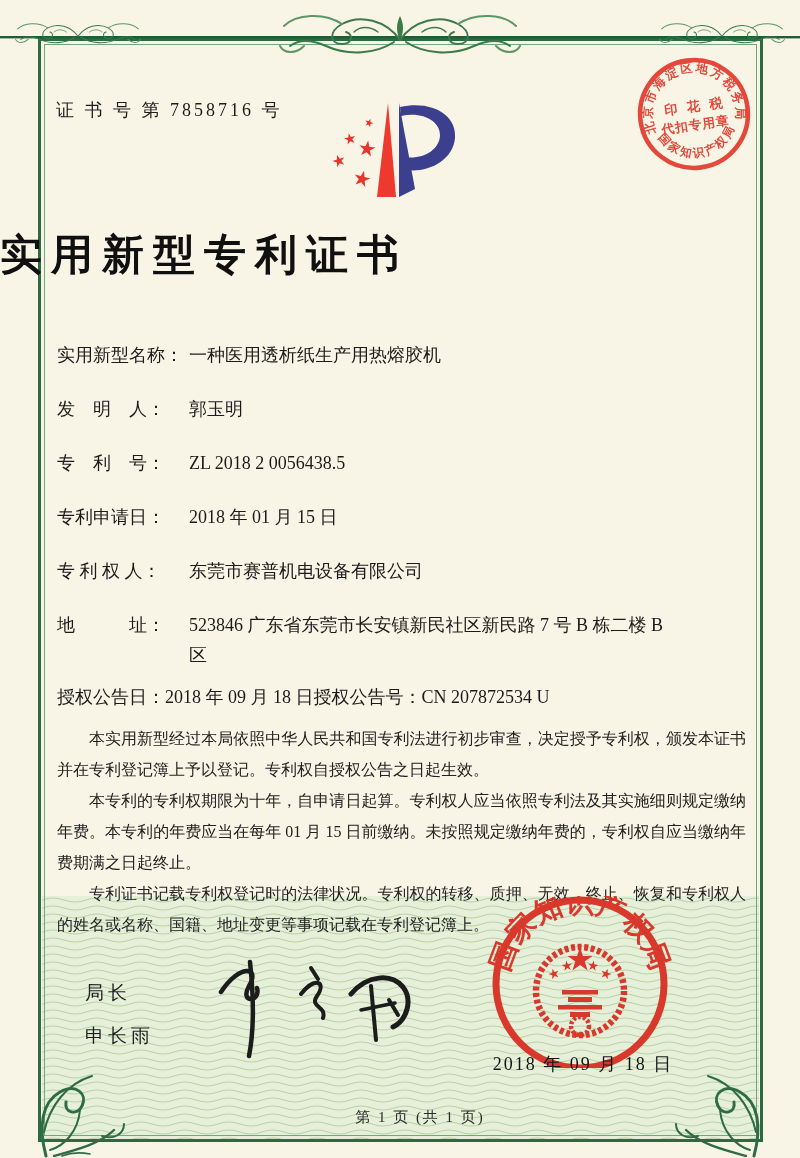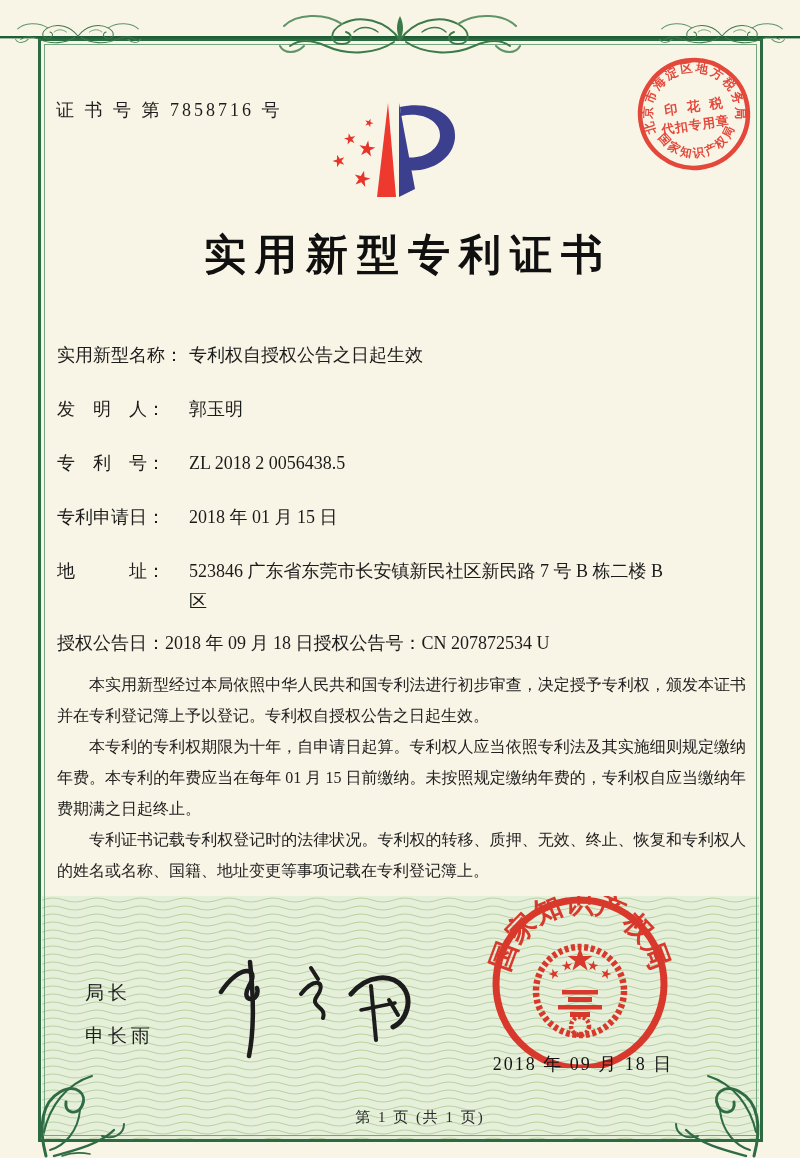--- a/index.html
+++ b/index.html
@@ -25,22 +25,22 @@
   .band svg { display:block; width:100%; height:100%; }
   
   .ornament { position:absolute; z-index:3; pointer-events:none; }
   
   .cert-no {
     position:absolute; left:56px; top:98px; z-index:4;
     font-size:18px; letter-spacing:3px; color:#1d1d1d;
   }
   .logo { position:absolute; left:312px; top:100px; width:176px; height:118px; z-index:4; }
   .title {
-    position:absolute; left:16px; right:0; top:227px; z-index:4;
-    text-align:center; font-size:42px; font-weight:700;
+    position:absolute; left:0; right:0; top:227px; z-index:4;
+    text-align:left; font-size:42px; font-weight:700;
     letter-spacing:9px; color:#101010;
   }
   
   .tax-stamp { position:absolute; left:634px; top:54px; width:120px; height:120px; z-index:5; transform:rotate(-8deg); opacity:.93; }
   .red-seal  { position:absolute; left:482px; top:896px; width:196px; height:172px; z-index:5; opacity:.95; }
   .seal-date { position:absolute; left:478px; top:1052px; width:210px; z-index:5;
                text-align:center; font-size:18px; letter-spacing:2px; color:#151515; }
   .arc-big { font-weight:700; fill:#d93023; font-size:28px; letter-spacing:1px; }
   .arc-sm-top { font-weight:700; fill:#e23b2e; font-size:12px; letter-spacing:2.2px; }
   .arc-sm-bot { font-weight:700; fill:#e23b2e; font-size:11.5px; letter-spacing:2px; }
@@ -160,33 +160,37 @@
     <text class="arc-sm-bot"><textPath href="#stampBot" startOffset="50%" text-anchor="middle">国家知识产权局</textPath></text>
     <text class="stamp-c1" x="61" y="56" text-anchor="middle">印 花 税</text>
     <text class="stamp-c2" x="59" y="74" text-anchor="middle">代扣专用章</text>
   </svg>
 
   <div class="title">实用新型专利证书</div>
 
   <div class="content">
     <div class="field-row">
       <span class="field-label">实用新型名称：</span>
-      <span class="field-value">专利权自授权公告之日起生效</span>
+      <span class="field-value">一种医用透析纸生产用热熔胶机</span>
     </div>
     <div class="field-row">
       <span class="field-label">发　明　人：</span>
       <span class="field-value">郭玉明</span>
     </div>
     <div class="field-row">
       <span class="field-label">专　利　号：</span>
       <span class="field-value">ZL 2018 2 0056438.5</span>
     </div>
     <div class="field-row">
       <span class="field-label">专利申请日：</span>
       <span class="field-value">2018 年 01 月 15 日</span>
+    </div>
+    <div class="field-row">
+      <span class="field-label">专 利 权 人：</span>
+      <span class="field-value">东莞市赛普机电设备有限公司</span>
     </div>
     <div class="field-row address">
       <span class="field-label">地　　　址：</span>
       <span class="field-value">523846 广东省东莞市长安镇新民社区新民路 7 号 B 栋二楼 B
 区</span>
     </div>
     <div class="grant-row">
       <span class="grant-item"><span>授权公告日：</span><span>2018 年 09 月 18 日</span></span>
       <span class="grant-item"><span>授权公告号：</span><span>CN 207872534 U</span></span>
     </div>

